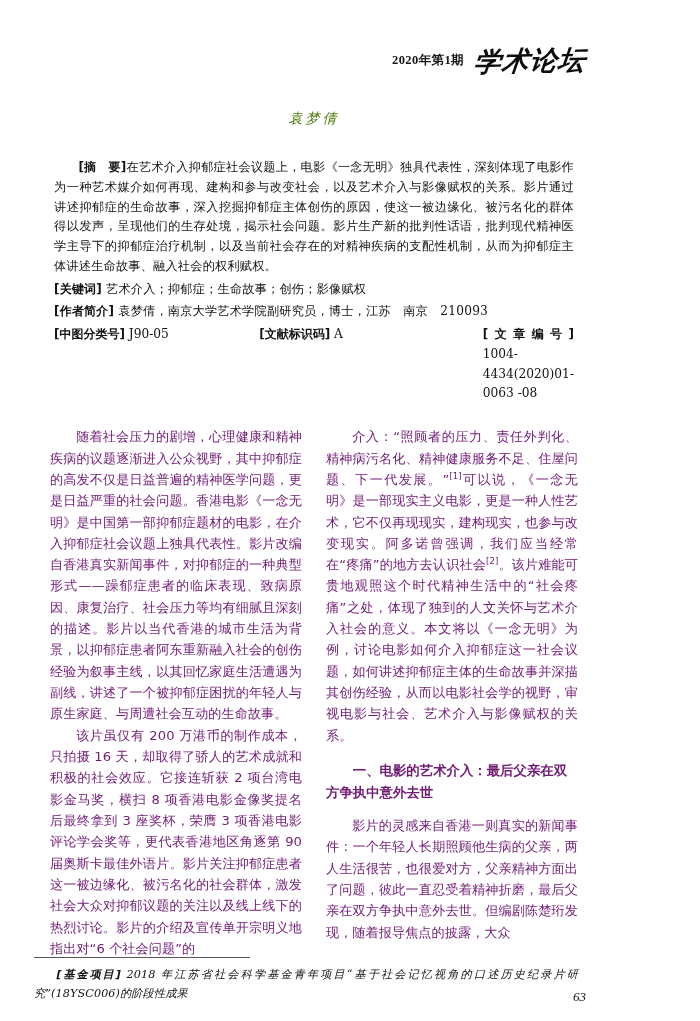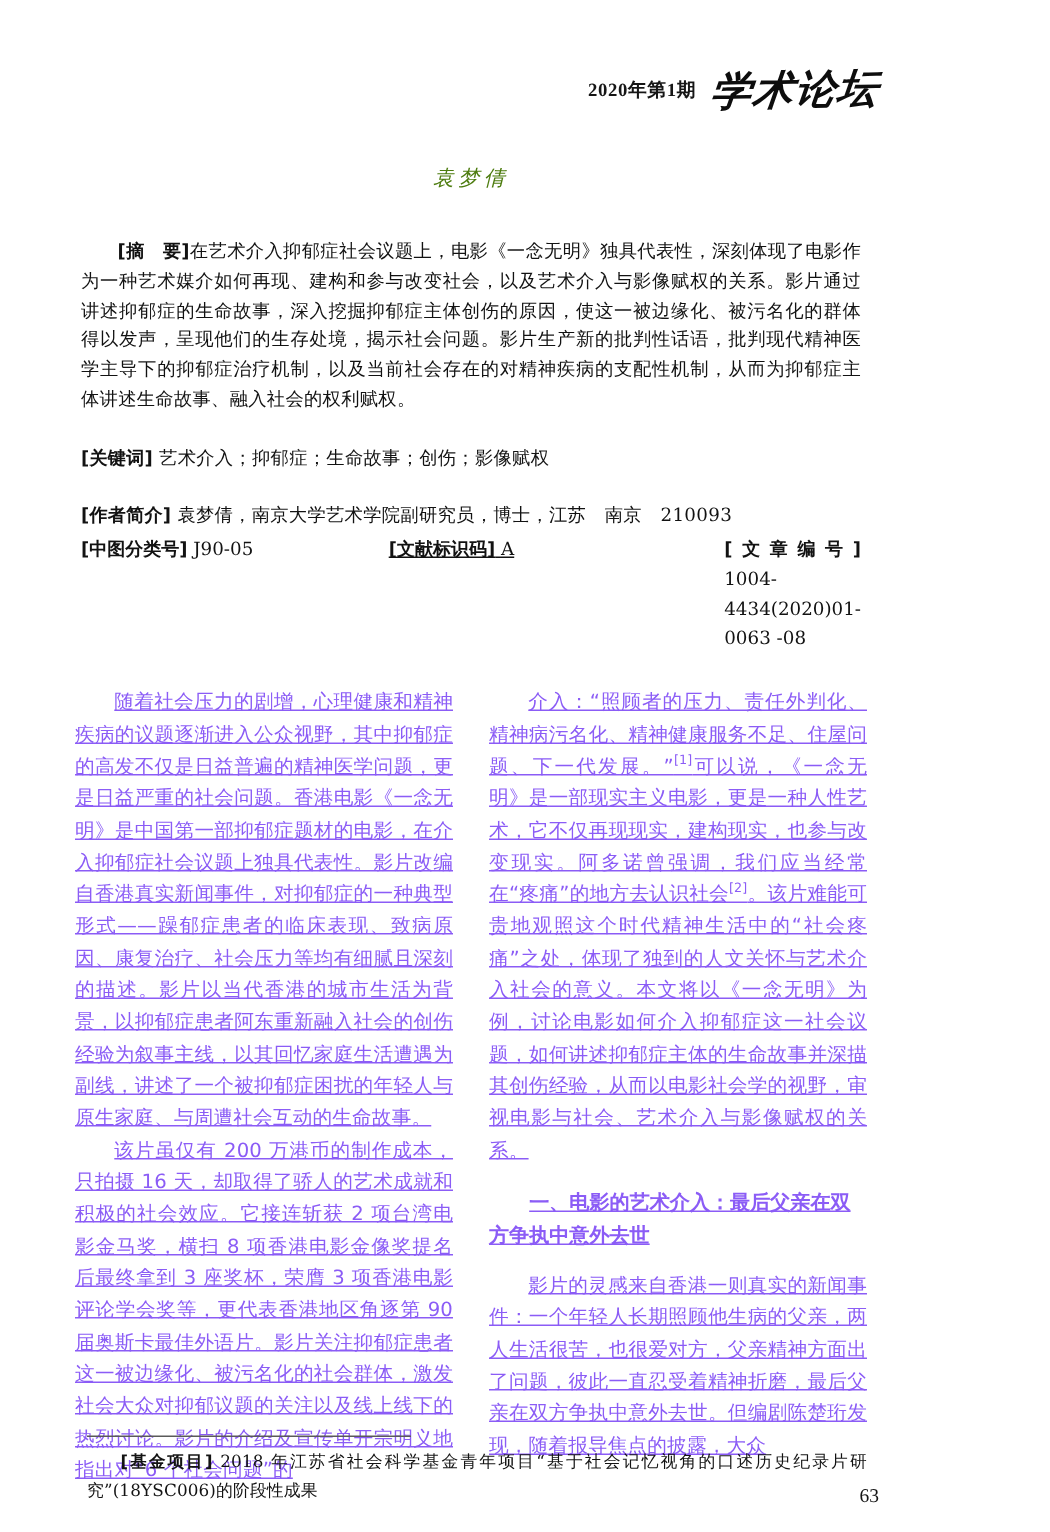--- a/index.html
+++ b/index.html
@@ -88,53 +88,52 @@
     color: #121212;
     text-align: justify;
     text-justify: inter-ideograph;
   }
   .abstract-para {
     text-indent: 2em;
     margin: 0;
     letter-spacing: 0.2px;
   }
   .meta-line {
-    margin-top: 19px;
+    margin-top: 3px;
     letter-spacing: 0.2px;
   }
   .meta-label {
     font-family: "DejaVu Sans", "Liberation Sans", sans-serif;
     font-weight: bold;
     font-size: 12px;
   }
   .meta-row {
     margin-top: 3px;
     display: flex;
     gap: 16px;
   }
   .meta-cell-1 { width: 200px; }
-  .meta-cell-2 { width: 190px; text-decoration: underline; }
+  .meta-cell-2 { width: 190px; }
   .meta-cell-3 { flex: 1; margin-left: 28px; }
 
   
   .body-columns {
     margin-top: 22px;
     display: flex;
     gap: 24px;
     padding: 0 8px;
   }
   .col {
     width: 290px;
     font-family: "DejaVu Sans", "Liberation Sans", sans-serif;
     font-size: 13.1px;
     line-height: 1.63;
-    color: #8b5cf6;
+    color: #701a75;
     text-align: justify;
     text-justify: inter-ideograph;
-    text-decoration: underline;
   }
   .col p {
     margin: 0;
     text-indent: 2em;
     letter-spacing: 0.1px;
   }
   .section-heading {
     margin: 14px 0 12px 0;
     font-family: "DejaVu Sans", "Liberation Sans", sans-serif;
     font-size: 13.4px;
@@ -146,23 +145,24 @@
   sup.cite {
     font-size: 8.5px;
     vertical-align: super;
     line-height: 0;
     font-family: "DejaVu Sans", "Liberation Sans", sans-serif;
   }
 
   
   .footnote-area {
     position: absolute;
-    left: 50px;
+    left: 26px;
     right: 42px;
     bottom: 18px;
+    font-style: italic;
   }
   .footnote-rule {
     width: 216px;
     height: 1px;
     background: #5a5a5a;
     margin: 0 0 8px 8px;
   }
   .footnote-text {
     font-family: "DejaVu Serif", "Liberation Serif", serif;
     font-size: 11.2px;

